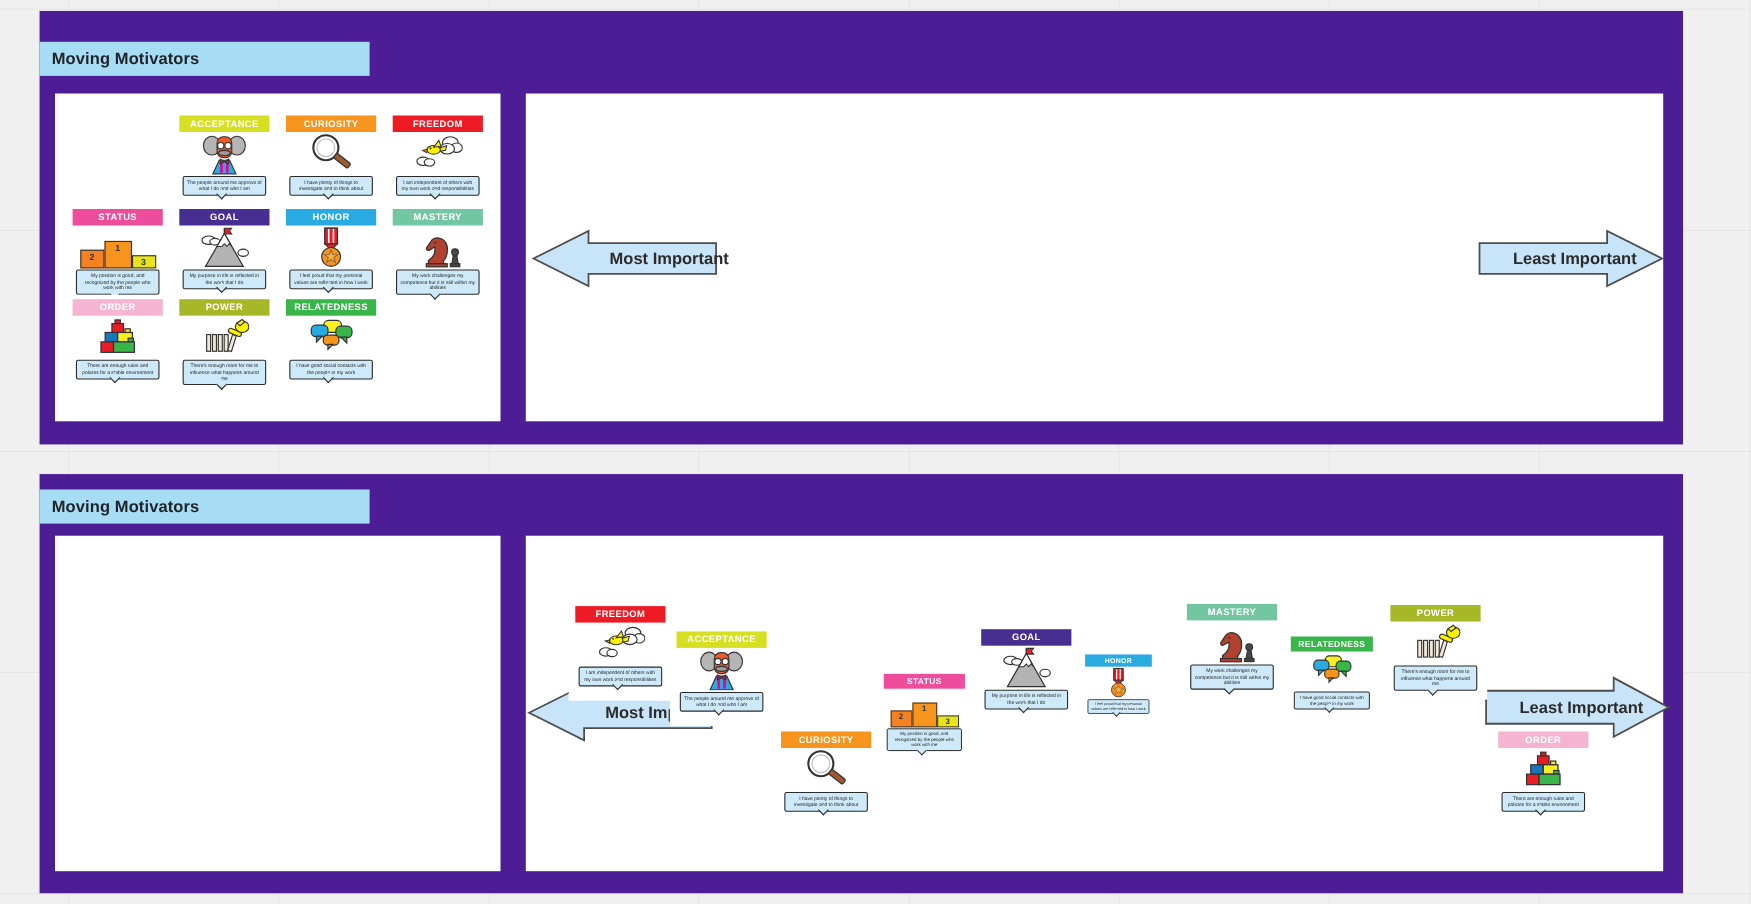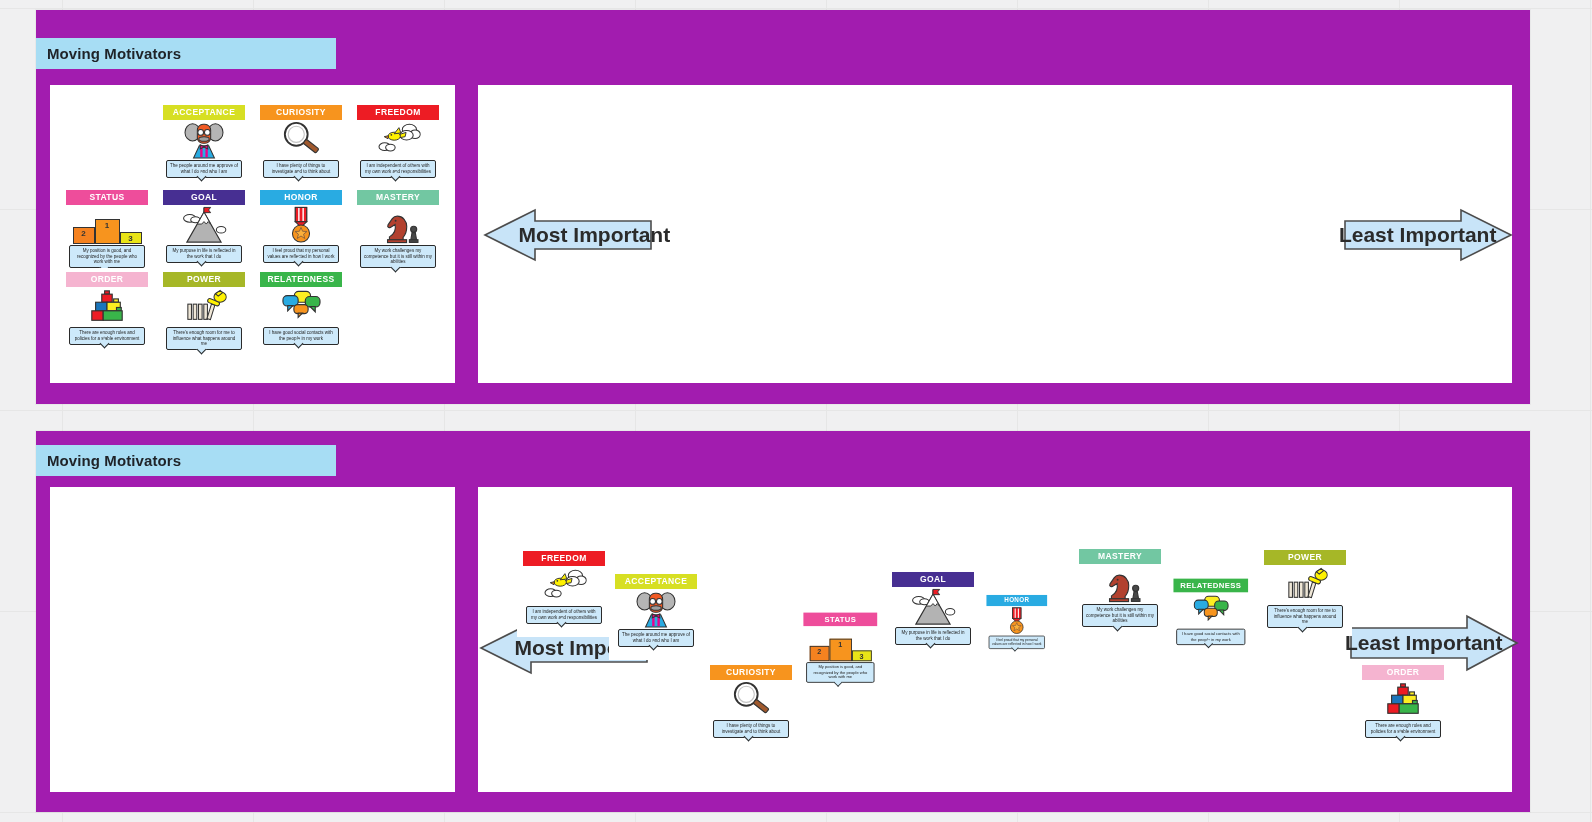--- a/index.html
+++ b/index.html
@@ -7,21 +7,21 @@
     width:1592px;height:822px;overflow:hidden;
     font-family:"Liberation Sans",sans-serif;
     background-color:#f0f0f1;
     background-image:
       linear-gradient(#e6e6e6 1px, transparent 1px),
       linear-gradient(90deg, #e6e6e6 1px, transparent 1px);
     background-size:191px 201px;
     background-position:62px 8px;
     position:relative;
   }
-  .panel{position:absolute;background:#a21caf;box-shadow:0 0 0 1px rgba(0,0,0,0.03);}
+  .panel{position:absolute;background:#4c1d95;box-shadow:0 0 0 1px rgba(0,0,0,0.03);}
   #p1{left:36px;top:10px;width:1494px;height:394px;}
   #p2{left:36px;top:431px;width:1494px;height:381px;}
   .panel-title{
     position:absolute;left:0;width:300px;height:31px;
     background:#a7ddf4;color:#1f2328;font-size:15px;font-weight:700;
     line-height:31px;padding-left:11px;box-sizing:border-box;letter-spacing:.1px;
   }
   #p1 .panel-title{top:28px;}
   #p2 .panel-title{top:14px;}
   .whitebox{position:absolute;background:#ffffff;}
@@ -29,21 +29,21 @@
   .wr{left:442px;width:1034px;}
   #p1 .whitebox{top:75px;height:298px;}
   #p2 .whitebox{top:56px;height:305px;}
 
   
   .arrow{position:absolute;width:170px;height:56px;z-index:1;}
   .arrow svg{position:absolute;left:0;top:0;width:100%;height:100%;}
   .arrow polygon{fill:#c8e4f8;stroke:#4d4d4d;stroke-width:1.6;stroke-linejoin:miter;}
   .arrow-label{
     position:absolute;top:0;height:100%;display:flex;align-items:center;justify-content:center;
-    font-size:21px;font-weight:700;color:#2b2b2b;white-space:nowrap;
+    font-size:15px;font-weight:700;color:#2b2b2b;white-space:nowrap;margin-left:14px;
   }
   .arrow-left  .arrow-label{left:31%;width:69%;}
   .arrow-right .arrow-label{left:16px;width:69%;}
   #p1 .arrow-most {left:5px;top:122px;}
   #p1 .arrow-least{left:865px;top:122px;}
   #p2 .arrow-most {left:1px;top:133px;}
   #p2 .arrow-least{left:871px;top:126px;height:60px;}
 
   
   .mcard{position:absolute;width:94px;min-height:90px;background:#fff;padding-top:4px;

